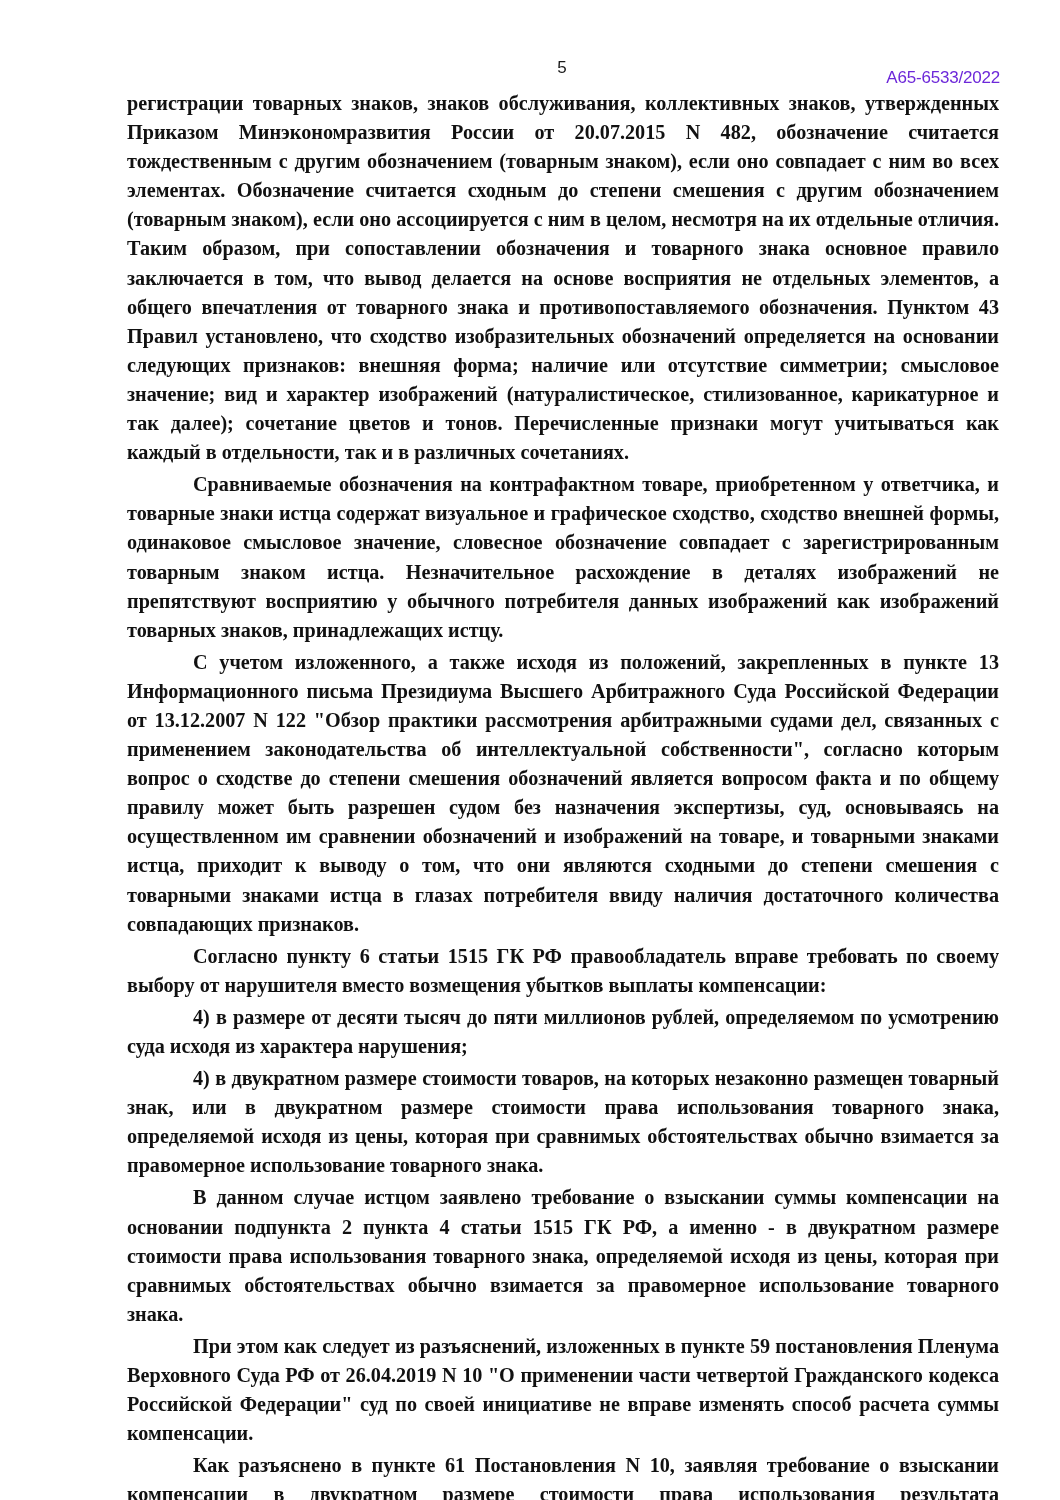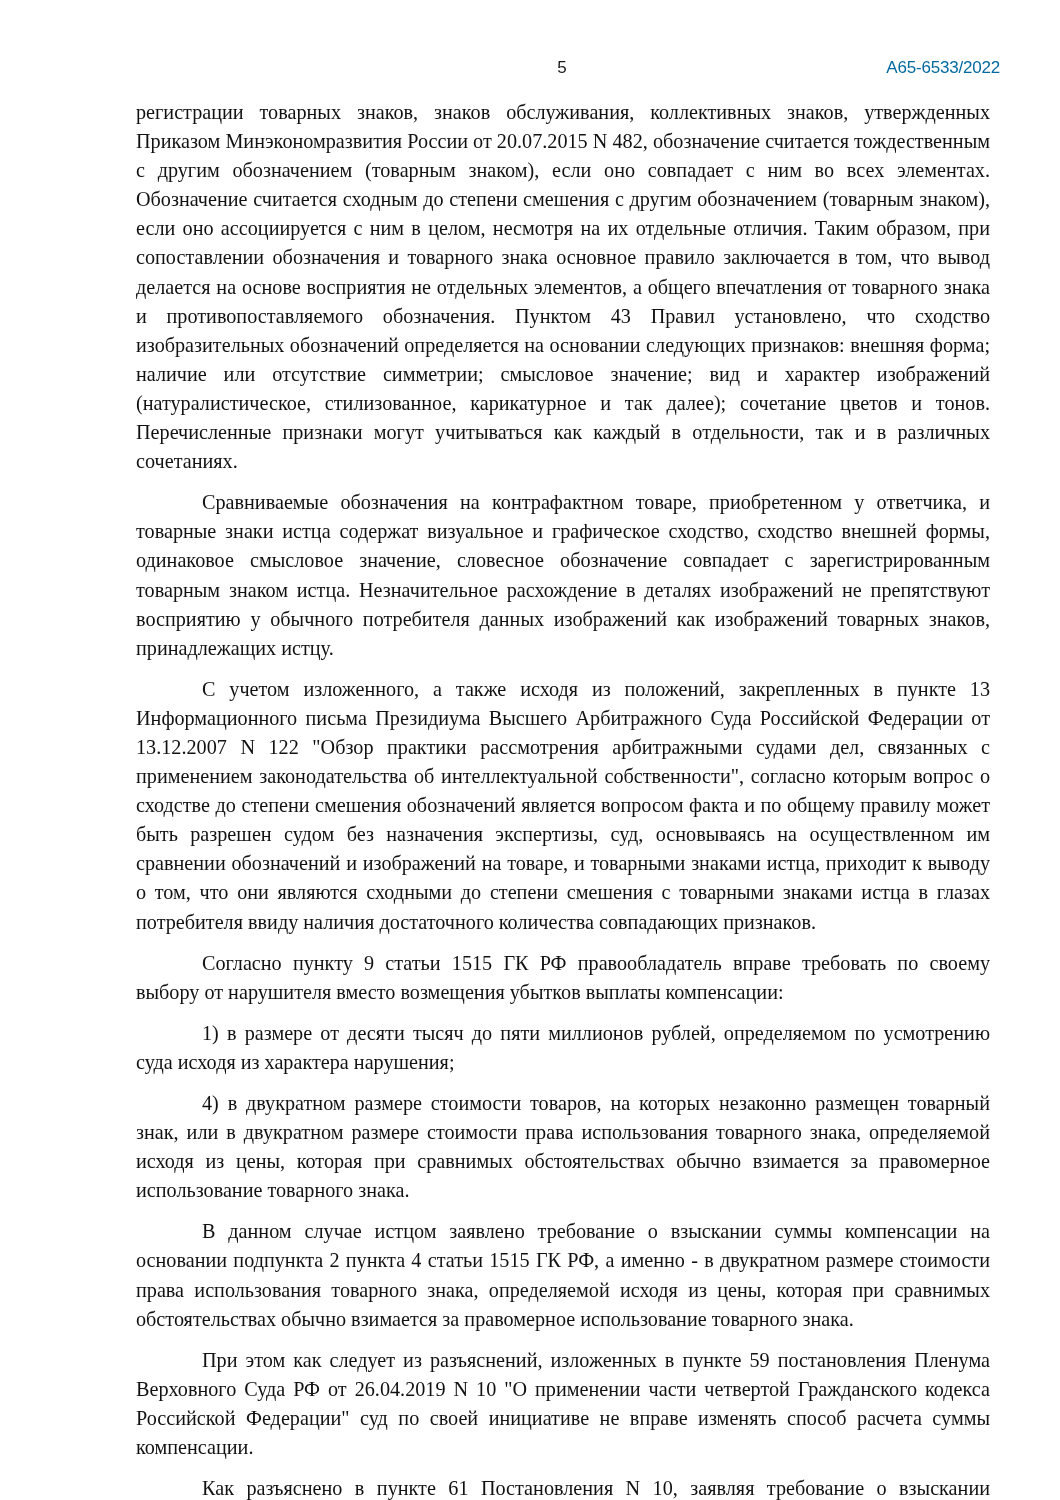--- a/index.html
+++ b/index.html
@@ -28,65 +28,66 @@
     width: 876px;
     text-align: center;
     font-family: "Liberation Sans", sans-serif;
     font-size: 17px;
     color: #1a1a1a;
     line-height: 20px;
   }
   .header-case-number {
     position: absolute;
     right: 0;
-    top: 0;
+    top: 10px;
     font-family: "Liberation Sans", sans-serif;
     font-size: 17px;
-    color: #0369a1;
+    color: #6d28d9;
     line-height: 20px;
     letter-spacing: -0.2px;
   }
   .body-text {
     position: absolute;
     top: 86px;
     left: 124px;
     width: 878px;
     font-family: "Liberation Serif", "DejaVu Serif", serif;
     font-size: 20.2px;
     line-height: 29.1px;
     color: #111111;
     text-align: justify;
     text-justify: inter-word;
     -webkit-hyphens: none;
     hyphens: none;
   }
   .body-text p {
-    margin: 12px;
+    margin: 3px;
     text-indent: 0;
+    font-weight: bold;
   }
   .body-text p.indent {
     text-indent: 66px;
   }
 </style>
 </head>
 <body>
 
 <div class="page">
 
   <div class="header">
     <div class="header-page-number">5</div>
     <div class="header-case-number">A65-6533/2022</div>
   </div>
 
   <div class="body-text">
     <p>регистрации товарных знаков, знаков обслуживания, коллективных знаков, утвержденных Приказом Минэкономразвития России от 20.07.2015 N 482, обозначение считается тождественным с другим обозначением (товарным знаком), если оно совпадает с ним во всех элементах. Обозначение считается сходным до степени смешения с другим обозначением (товарным знаком), если оно ассоциируется с ним в целом, несмотря на их отдельные отличия. Таким образом, при сопоставлении обозначения и товарного знака основное правило заключается в том, что вывод делается на основе восприятия не отдельных элементов, а общего впечатления от товарного знака и противопоставляемого обозначения. Пунктом 43 Правил установлено, что сходство изобразительных обозначений определяется на основании следующих признаков: внешняя форма; наличие или отсутствие симметрии; смысловое значение; вид и характер изображений (натуралистическое, стилизованное, карикатурное и так далее); сочетание цветов и тонов. Перечисленные признаки могут учитываться как каждый в отдельности, так и в различных сочетаниях.</p>
     <p class="indent">Сравниваемые обозначения на контрафактном товаре, приобретенном у ответчика, и товарные знаки истца содержат визуальное и графическое сходство, сходство внешней формы, одинаковое смысловое значение, словесное обозначение совпадает с зарегистрированным товарным знаком истца. Незначительное расхождение в деталях изображений не препятствуют восприятию у обычного потребителя данных изображений как изображений товарных знаков, принадлежащих истцу.</p>
     <p class="indent">С учетом изложенного, а также исходя из положений, закрепленных в пункте 13 Информационного письма Президиума Высшего Арбитражного Суда Российской Федерации от 13.12.2007 N 122 "Обзор практики рассмотрения арбитражными судами дел, связанных с применением законодательства об интеллектуальной собственности", согласно которым вопрос о сходстве до степени смешения обозначений является вопросом факта и по общему правилу может быть разрешен судом без назначения экспертизы, суд, основываясь на осуществленном им сравнении обозначений и изображений на товаре, и товарными знаками истца, приходит к выводу о том, что они являются сходными до степени смешения с товарными знаками истца в глазах потребителя ввиду наличия достаточного количества совпадающих признаков.</p>
-    <p class="indent">Согласно пункту 9 статьи 1515 ГК РФ правообладатель вправе требовать по своему выбору от нарушителя вместо возмещения убытков выплаты компенсации:</p>
-    <p class="indent">1) в размере от десяти тысяч до пяти миллионов рублей, определяемом по усмотрению суда исходя из характера нарушения;</p>
+    <p class="indent">Согласно пункту 6 статьи 1515 ГК РФ правообладатель вправе требовать по своему выбору от нарушителя вместо возмещения убытков выплаты компенсации:</p>
+    <p class="indent">4) в размере от десяти тысяч до пяти миллионов рублей, определяемом по усмотрению суда исходя из характера нарушения;</p>
     <p class="indent">4) в двукратном размере стоимости товаров, на которых незаконно размещен товарный знак, или в двукратном размере стоимости права использования товарного знака, определяемой исходя из цены, которая при сравнимых обстоятельствах обычно взимается за правомерное использование товарного знака.</p>
     <p class="indent">В данном случае истцом заявлено требование о взыскании суммы компенсации на основании подпункта 2 пункта 4 статьи 1515 ГК РФ, а именно - в двукратном размере стоимости права использования товарного знака, определяемой исходя из цены, которая при сравнимых обстоятельствах обычно взимается за правомерное использование товарного знака.</p>
     <p class="indent">При этом как следует из разъяснений, изложенных в пункте 59 постановления Пленума Верховного Суда РФ от 26.04.2019 N 10 "О применении части четвертой Гражданского кодекса Российской Федерации" суд по своей инициативе не вправе изменять способ расчета суммы компенсации.</p>
     <p class="indent">Как разъяснено в пункте 61 Постановления N 10, заявляя требование о взыскании компенсации в двукратном размере стоимости права использования результата интеллектуальной деятельности или средства индивидуализации либо в двукратном размере стоимости контрафактных экземпляров (товаров), истец должен представить расчет и обоснование взыскиваемой суммы, а также документы, подтверждающие стоимость права использования либо количество экземпляров (товаров) и их цену.</p>
 
   </div>
 
 </div>
 
 </body></html>

